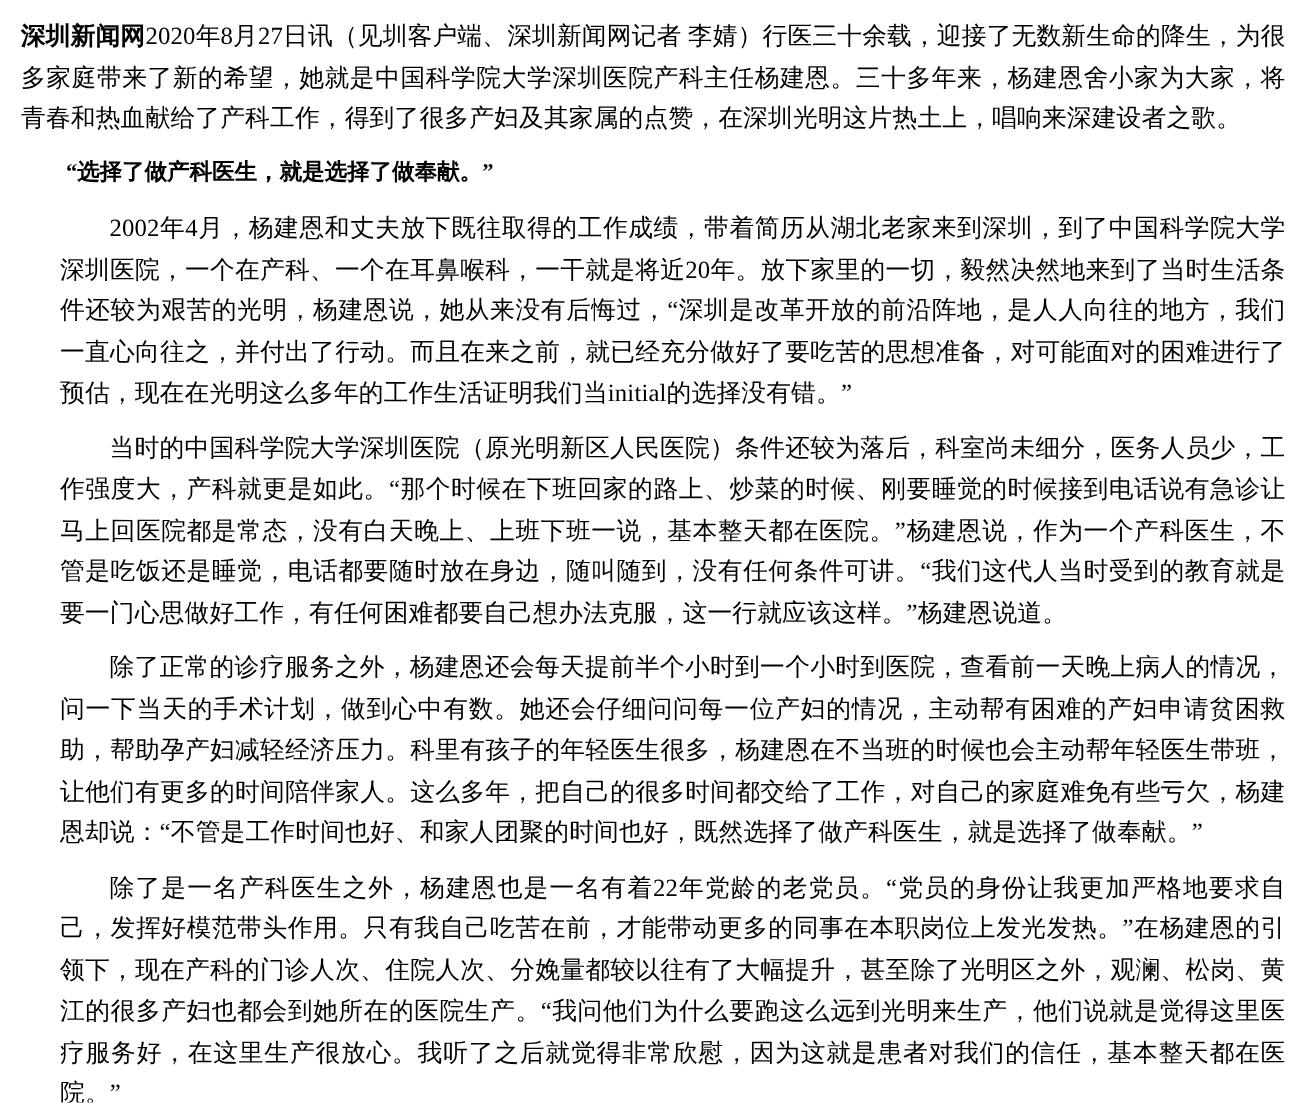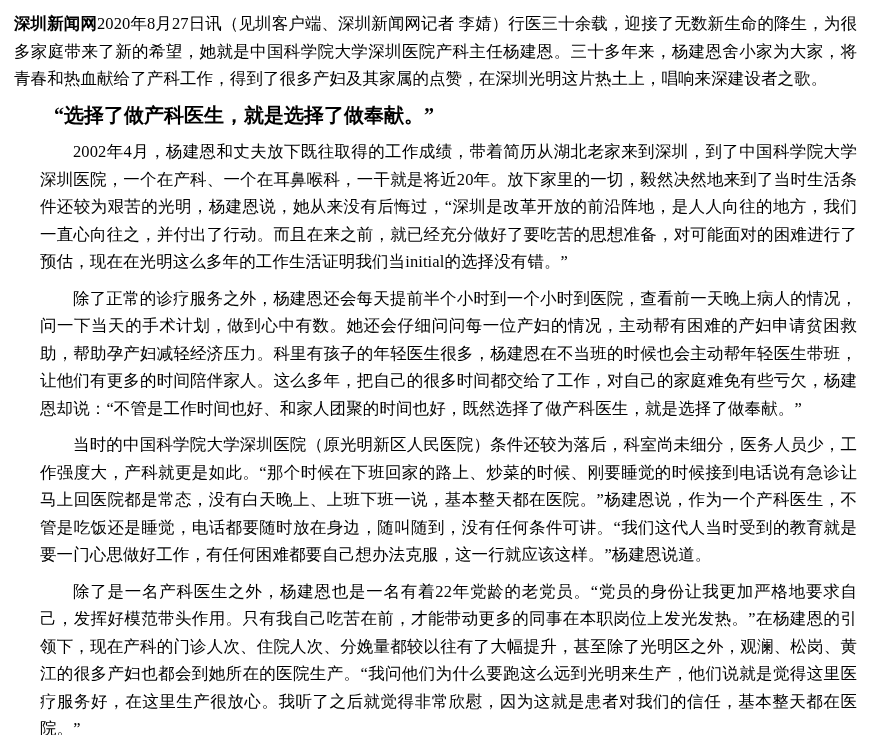--- a/index.html
+++ b/index.html
@@ -30,39 +30,39 @@
     text-indent: 2em;
     margin-left: 26px;
   }
   .lead {
     text-indent: 0;
   }
   .source {
     font-weight: bold;
   }
   .subhead {
-    font-size: 20px;
+    font-size: 15px;
     line-height: 27.5px;
     font-weight: bold;
     margin: 0 0 9px 0;
     text-indent: 2em;
   }
 </style>
 </head>
 <body>
 
 <div class="article">
 
   <p class="para lead"><span class="source">深圳新闻网</span><span>2020年8月27日讯（见圳客户端、深圳新闻网记者 李婧）行医三十余载，迎接了无数新生命的降生，为很多家庭带来了新的希望，她就是中国科学院大学深圳医院产科主任杨建恩。三十多年来，杨建恩舍小家为大家，将青春和热血献给了产科工作，得到了很多产妇及其家属的点赞，在深圳光明这片热土上，唱响来深建设者之歌。</span></p>
 
   <p class="subhead">“选择了做产科医生，就是选择了做奉献。”</p>
 
   <p class="para indent">2002年4月，杨建恩和丈夫放下既往取得的工作成绩，带着简历从湖北老家来到深圳，到了中国科学院大学深圳医院，一个在产科、一个在耳鼻喉科，一干就是将近20年。放下家里的一切，毅然决然地来到了当时生活条件还较为艰苦的光明，杨建恩说，她从来没有后悔过，“深圳是改革开放的前沿阵地，是人人向往的地方，我们一直心向往之，并付出了行动。而且在来之前，就已经充分做好了要吃苦的思想准备，对可能面对的困难进行了预估，现在在光明这么多年的工作生活证明我们当initial的选择没有错。”</p>
 
+  <p class="para indent">当时的中国科学院大学深圳医院（原光明新区人民医院）条件还较为落后，科室尚未细分，医务人员少，工作强度大，产科就更是如此。“那个时候在下班回家的路上、炒菜的时候、刚要睡觉的时候接到电话说有急诊让马上回医院都是常态，没有白天晚上、上班下班一说，基本整天都在医院。”杨建恩说，作为一个产科医生，不管是吃饭还是睡觉，电话都要随时放在身边，随叫随到，没有任何条件可讲。“我们这代人当时受到的教育就是要一门心思做好工作，有任何困难都要自己想办法克服，这一行就应该这样。”杨建恩说道。</p>
+
   <p class="para indent">除了正常的诊疗服务之外，杨建恩还会每天提前半个小时到一个小时到医院，查看前一天晚上病人的情况，问一下当天的手术计划，做到心中有数。她还会仔细问问每一位产妇的情况，主动帮有困难的产妇申请贫困救助，帮助孕产妇减轻经济压力。科里有孩子的年轻医生很多，杨建恩在不当班的时候也会主动帮年轻医生带班，让他们有更多的时间陪伴家人。这么多年，把自己的很多时间都交给了工作，对自己的家庭难免有些亏欠，杨建恩却说：“不管是工作时间也好、和家人团聚的时间也好，既然选择了做产科医生，就是选择了做奉献。”</p>
-
-  <p class="para indent">当时的中国科学院大学深圳医院（原光明新区人民医院）条件还较为落后，科室尚未细分，医务人员少，工作强度大，产科就更是如此。“那个时候在下班回家的路上、炒菜的时候、刚要睡觉的时候接到电话说有急诊让马上回医院都是常态，没有白天晚上、上班下班一说，基本整天都在医院。”杨建恩说，作为一个产科医生，不管是吃饭还是睡觉，电话都要随时放在身边，随叫随到，没有任何条件可讲。“我们这代人当时受到的教育就是要一门心思做好工作，有任何困难都要自己想办法克服，这一行就应该这样。”杨建恩说道。</p>
 
   <p class="para indent">除了是一名产科医生之外，杨建恩也是一名有着22年党龄的老党员。“党员的身份让我更加严格地要求自己，发挥好模范带头作用。只有我自己吃苦在前，才能带动更多的同事在本职岗位上发光发热。”在杨建恩的引领下，现在产科的门诊人次、住院人次、分娩量都较以往有了大幅提升，甚至除了光明区之外，观澜、松岗、黄江的很多产妇也都会到她所在的医院生产。“我问他们为什么要跑这么远到光明来生产，他们说就是觉得这里医疗服务好，在这里生产很放心。我听了之后就觉得非常欣慰，因为这就是患者对我们的信任，基本整天都在医院。”</p>
 
   <p class="subhead">“真正为社会做点事，就会觉得很满足、很踏实！”</p>
 
 </div>
 
 </body></html>

